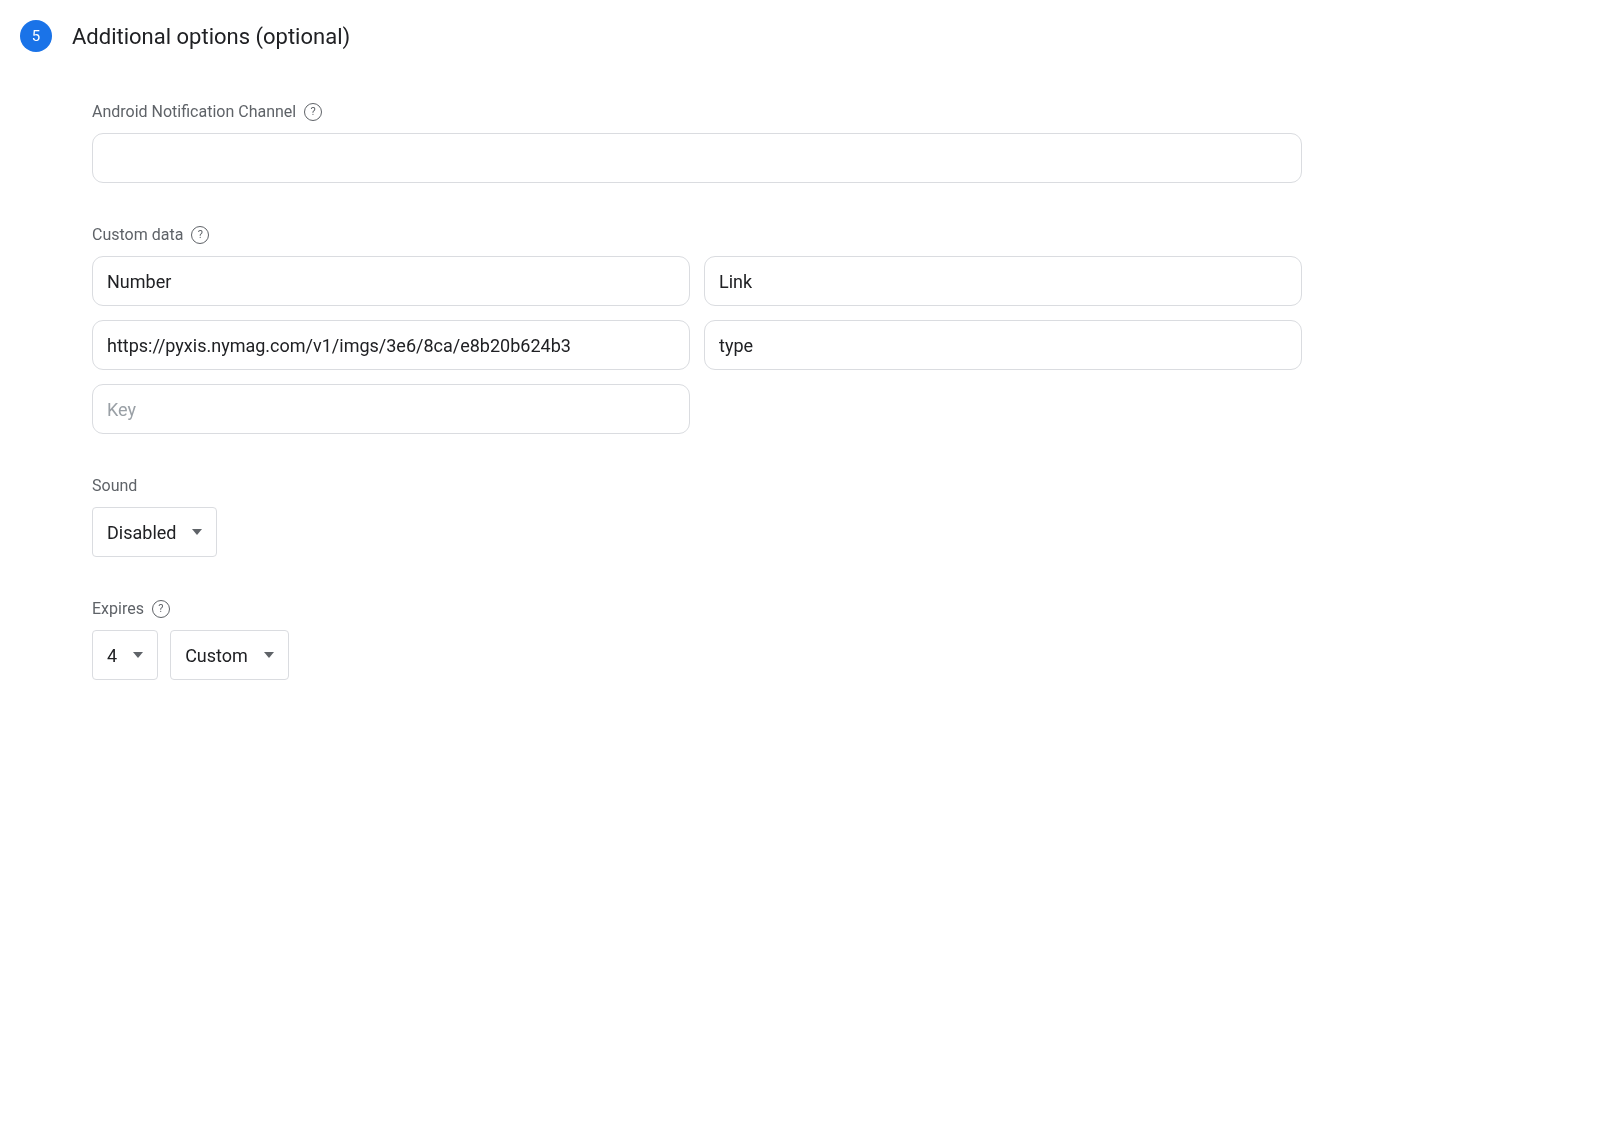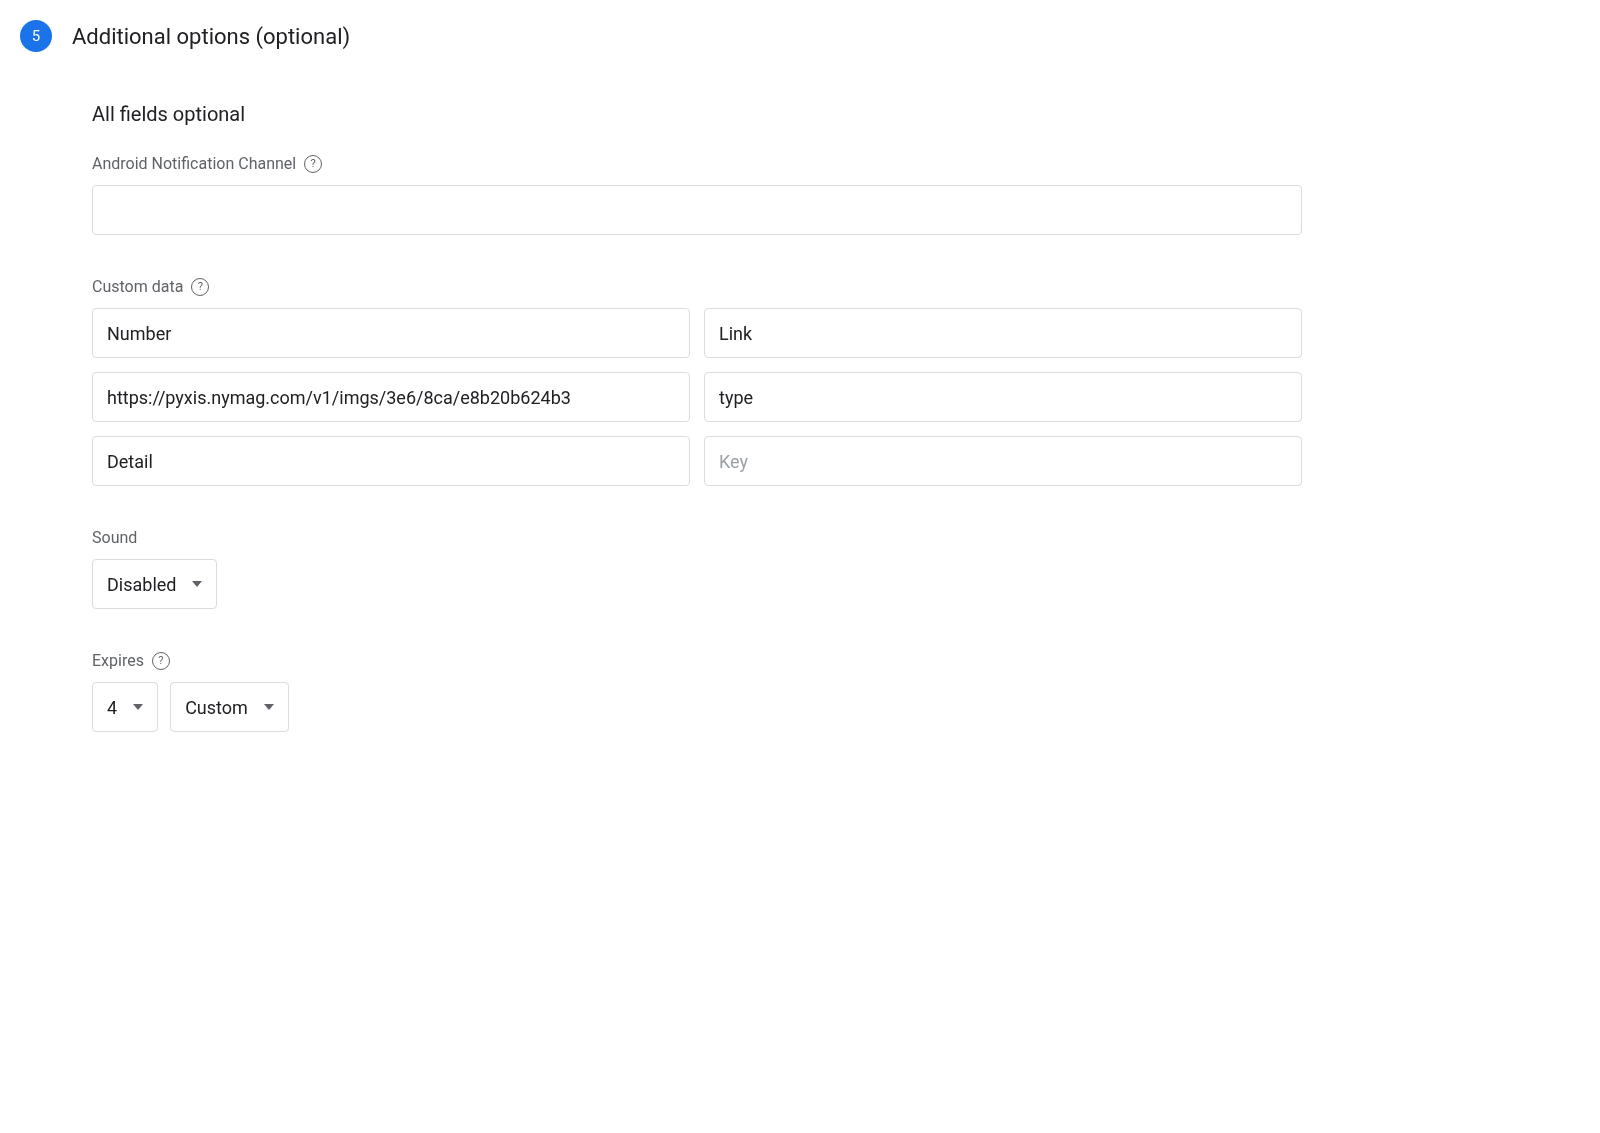--- a/index.html
+++ b/index.html
@@ -69,21 +69,21 @@
       justify-content: center;
       font-size: 11px;
       color: #5f6368;
       cursor: pointer;
       font-weight: 400;
     }
     .text-input {
       width: 100%;
       height: 50px;
       border: 1px solid #dadce0;
-      border-radius: 4px;
+      border-radius: 11px;
       padding: 16px 14px;
       font-size: 18px;
       font-family: inherit;
       color: #202124;
       background: #ffffff;
     }
     .text-input::placeholder {
       color: #9aa0a6;
     }
     .kv-grid {
@@ -129,41 +129,39 @@
 <body>
 
 <div class="section-header">
   <div class="step-badge">
     <span>5</span>
   </div>
   <div class="section-title">Additional options (optional)</div>
 </div>
 
 <div class="content">
-  <div class="subtitle">All fields optional</div>
 
   <div class="field-group">
     <div class="field-label">
       <span>Android Notification Channel</span>
       <span class="help-icon">?</span>
     </div>
     <input type="text" class="text-input" value="" style="">
   </div>
 
   <div class="field-group">
     <div class="field-label">
       <span>Custom data</span>
       <span class="help-icon">?</span>
     </div>
     <div class="kv-grid">
       <input type="text" class="text-input" value="Number" style="">
       <input type="text" class="text-input" value="Link" style="">
       <input type="text" class="text-input" value="https://pyxis.nymag.com/v1/imgs/3e6/8ca/e8b20b624b3" style="">
       <input type="text" class="text-input" value="type" style="">
-      <input type="text" class="text-input" value="Detail" style="">
       <input type="text" class="text-input" placeholder="Key" style="">
     </div>
   </div>
 
   <div class="field-group">
     <div class="field-label">
       <span>Sound</span>
     </div>
     <div class="select-wrapper">
       <span class="select-value">Disabled</span>

